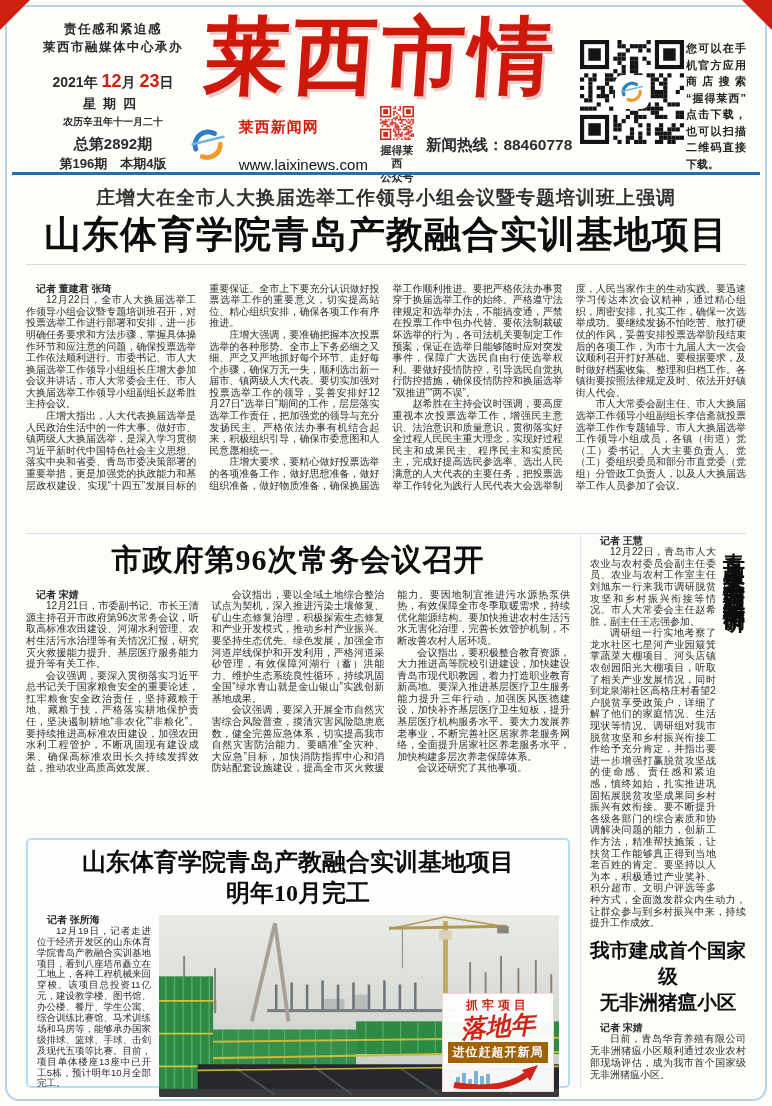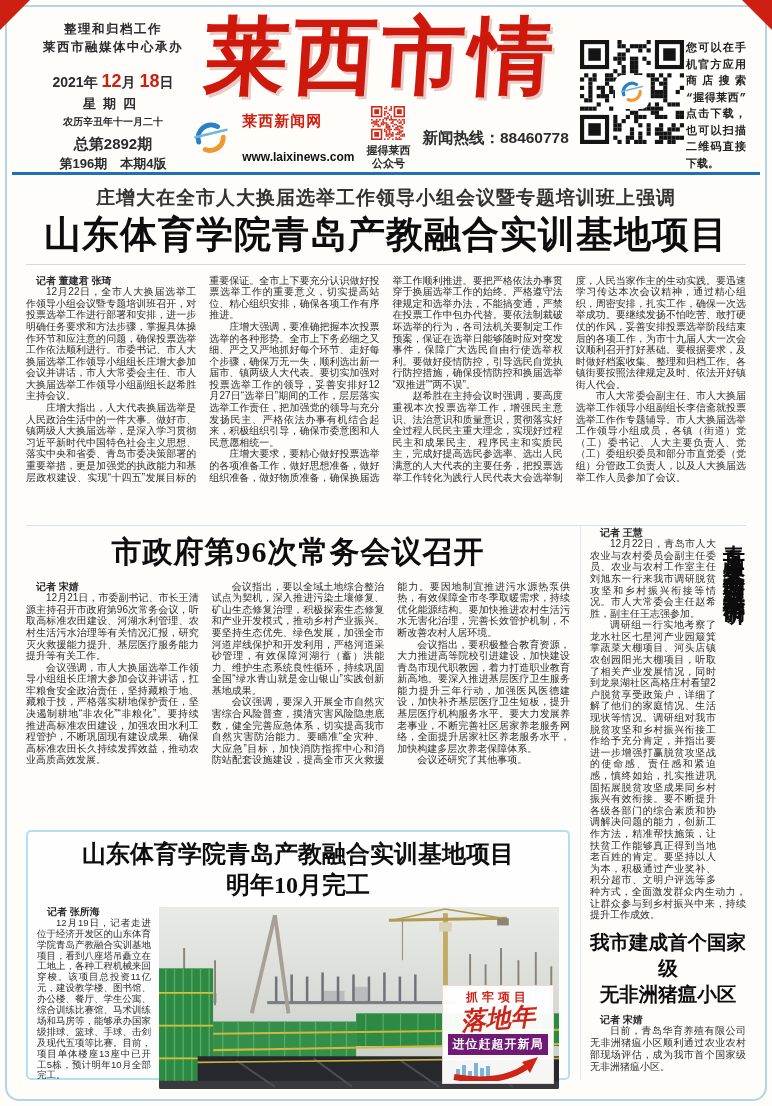--- a/index.html
+++ b/index.html
@@ -22,46 +22,46 @@
   .issue2{font-size:13px;font-weight:700;margin-top:1px;}
 
   .h-center{flex:1;display:flex;flex-direction:column;align-items:center;min-width:0;}
   .masthead{font-family:"Liberation Serif",serif;font-weight:900;color:#cf180c;
             font-size:84px;line-height:1.02;letter-spacing:4px;white-space:nowrap;
             transform:skewX(-4deg);text-shadow:3px 3px 0 rgba(150,25,12,.22);}
   .m-sub{display:flex;align-items:center;gap:12px;margin-top:6px;}
   .logo-block{display:flex;align-items:center;gap:13px;}
   .globe{width:36px;height:36px;}
   .site-name{color:#d01f10;font-weight:800;font-size:15px;letter-spacing:1px;}
-  .website{font-weight:700;font-size:12px;color:#111;margin-top:19px;}
+  .website{font-weight:400;font-size:15px;color:#111;margin-top:19px;}
   .wechat-block{display:flex;align-items:center;gap:4px;flex-direction:column;}
   .qr-red{width:34px;height:34px;}
   .wechat-label{font-size:11px;font-weight:800;line-height:1.25;text-align:center;}
   .hotline{font-weight:800;font-size:15.5px;white-space:nowrap;}
 
-  .h-right{width:176px;display:flex;gap:2px;padding-top:26px;justify-content:flex-end;font-family:Liberation Mono, monospace;}
+  .h-right{width:176px;display:flex;gap:2px;padding-top:26px;justify-content:flex-end;}
   .qr-wrap{position:relative;width:104px;height:104px;flex:0 0 auto;}
   .qr-big{width:104px;height:104px;display:block;}
   .qr-logo{position:absolute;left:37px;top:37px;width:30px;height:30px;background:#fff;
            border-radius:6px;box-shadow:0 0 0 2px #fff;display:flex;align-items:center;justify-content:center;}
   .qr-logo svg{width:24px;height:24px;}
   .app-note{width:60px;font-size:11px;line-height:1.5;font-weight:700;text-align:justify;color:#222;}
 
   .header-rule{position:absolute;top:172px;left:12px;right:12px;border-top:3px solid #1d72b5;z-index:2;}
 
   
   .main{position:absolute;top:181px;left:26px;right:26px;bottom:8px;z-index:2;}
   p{margin:0;text-indent:2em;}
   .byline{font-weight:700;text-indent:1em;}
 
   .kicker{text-align:center;font-size:19px;font-weight:600;letter-spacing:1px;color:#333;margin-top:4px;}
   .headline1{text-align:center;font-family:"Liberation Serif",serif;font-weight:900;color:#0d0d0d;
              font-size:37px;line-height:1.15;letter-spacing:1px;margin:3px 0 7px;}
   .a1-body{column-count:4;column-gap:13px;font-size:10px;line-height:11.6px;text-align:justify;
-           height:244px;overflow:hidden;border-top:1px solid #d8d8d8;padding-top:10px;}
+           height:244px;overflow:hidden;border-top:1px solid #d8d8d8;padding-top:18px;}
 
   .section-rule{border-top:1px solid #cfe3f2;margin:6px 0 0;}
 
   .middle{display:flex;align-items:stretch;}
   .mid-left{width:544px;flex:0 0 auto;}
   .mid-right{flex:1;margin-left:10px;padding-left:9px;border-left:1px solid #ddebf6;min-width:0;}
 
   .headline2{text-align:center;font-family:"Liberation Serif",serif;font-weight:900;color:#0d0d0d;
              font-size:30px;margin:6px 0 8px;letter-spacing:1px;}
   .a2-body{column-count:3;column-gap:13px;font-size:10px;line-height:11.6px;text-align:justify;
@@ -75,21 +75,21 @@
   .c-text{width:114px;flex:0 0 auto;font-size:9.5px;line-height:10.9px;text-align:justify;overflow:hidden;}
   .c-text .byline{font-size:10px;}
   .photo{flex:1;position:relative;overflow:hidden;border-radius:2px;background:#cfd3cd;}
   .photo-svg{position:absolute;inset:0;width:100%;height:100%;}
 
   .badge{position:absolute;right:5px;bottom:5px;width:112px;background:rgba(255,255,255,.96);
          border:1px solid #f0d6d2;padding:3px 5px 2px;text-align:center;box-sizing:border-box;}
   .badge-l1{color:#cf2518;font-weight:800;font-size:12px;letter-spacing:4px;white-space:nowrap;}
   .badge-l2{color:#cf2518;font-weight:900;font-style:italic;font-family:"Liberation Serif",serif;
             font-size:25px;line-height:1.05;transform:rotate(-4deg);}
-  .badge-band{background:#701a75;color:#fff;font-weight:800;font-size:12px;letter-spacing:1px;
+  .badge-band{background:#a16207;color:#fff;font-weight:800;font-size:12px;letter-spacing:1px;
               padding:2px 1px;margin-top:2px;white-space:nowrap;}
   .badge-art{width:100%;height:26px;display:block;}
 
   .a3{overflow:hidden;margin-top:1px;}
   .vtitle{float:right;writing-mode:vertical-rl;font-family:"Liberation Serif",serif;font-weight:900;
           color:#0d0d0d;font-size:22px;line-height:1.05;letter-spacing:4px;height:356px;margin-left:7px;}
   .a3-body{font-size:10px;line-height:11.6px;text-align:justify;}
   .a5{margin-top:9px;}
   .headline5{text-align:center;font-family:"Liberation Serif",serif;font-weight:900;color:#0d0d0d;
              font-size:19.5px;line-height:1.35;margin-bottom:5px;}
@@ -108,26 +108,26 @@
     </g>
   </defs>
 </svg>
 
 <div class="frame"></div>
 <div class="corner tl"></div>
 <div class="corner tr"></div>
 
 <div class="header">
   <div class="h-info">
-    <div class="org">整理和归档工作</div>
+    <div class="org">责任感和紧迫感</div>
     <div class="org">莱西市融媒体中心承办</div>
     <div class="date-line">
       <span>2021</span><span>年</span>
       <span class="date-num">12</span><span>月</span>
-      <span class="date-num">18</span><span>日</span>
+      <span class="date-num">23</span><span>日</span>
     </div>
     <div class="weekday">星期四</div>
     <div class="lunar">农历辛丑年十一月二十</div>
     <div class="issue">总第2892期</div>
     <div class="issue2">第196期　本期4版</div>
   </div>
 
   <div class="h-center">
     <div class="masthead">莱西市情</div>
     <div class="m-sub">
@@ -526,21 +526,21 @@
 
   <div class="section-rule"></div>
 
   <div class="middle">
 
     <div class="mid-left">
       <div class="headline2">市政府第96次常务会议召开</div>
       <div class="a2-body">
         <p class="byline">记者 宋婧</p>
         <p>12月21日，市委副书记、市长王清源主持召开市政府第96次常务会议，听取高标准农田建设、河湖水利管理、农村生活污水治理等有关情况汇报，研究灭火救援能力提升、基层医疗服务能力提升等有关工作。</p>
-          <p>会议强调，市人大换届选举工作领导小组组长庄增大参加会议并讲话，扛牢粮食安全政治责任，坚持藏粮于地、藏粮于技，严格落实耕地保护责任，坚决遏制耕地“非农化”“非粮化”。要持续推进高标准农田建设，加强农田水利工程管护，不断巩固现有建设成果、确保高标准农田长久持续发挥效益，推动农业高质高效发展。</p>
+          <p>会议强调，要深入贯彻落实习近平总书记关于国家粮食安全的重要论述，扛牢粮食安全政治责任，坚持藏粮于地、藏粮于技，严格落实耕地保护责任，坚决遏制耕地“非农化”“非粮化”。要持续推进高标准农田建设，加强农田水利工程管护，不断巩固现有建设成果、确保高标准农田长久持续发挥效益，推动农业高质高效发展。</p>
           <p>会议指出，要以全域土地综合整治试点为契机，深入推进污染土壤修复、矿山生态修复治理，积极探索生态修复和产业开发模式，推动乡村产业振兴。要坚持生态优先、绿色发展，加强全市河道岸线保护和开发利用，严格河道采砂管理，有效保障河湖行（蓄）洪能力、维护生态系统良性循环，持续巩固全国“绿水青山就是金山银山”实践创新基地成果。</p>
           <p>会议强调，要深入开展全市自然灾害综合风险普查，摸清灾害风险隐患底数，健全完善应急体系，切实提高我市自然灾害防治能力。要瞄准“全灾种、大应急”目标，加快消防指挥中心和消防站配套设施建设，提高全市灭火救援能力。要因地制宜推进污水源热泵供热，有效保障全市冬季取暖需求，持续优化能源结构。要加快推进农村生活污水无害化治理，完善长效管护机制，不断改善农村人居环境。</p>
           <p>会议指出，要积极整合教育资源，大力推进高等院校引进建设，加快建设青岛市现代职教园，着力打造职业教育新高地。要深入推进基层医疗卫生服务能力提升三年行动，加强医风医德建设，加快补齐基层医疗卫生短板，提升基层医疗机构服务水平。要大力发展养老事业，不断完善社区居家养老服务网络，全面提升居家社区养老服务水平，加快构建多层次养老保障体系。</p>
           <p>会议还研究了其他事项。</p>
       </div>
 
       <div class="construction-box">
         <div class="headline4">
           <div>山东体育学院青岛产教融合实训基地项目</div>
           <div>明年10月完工</div>

